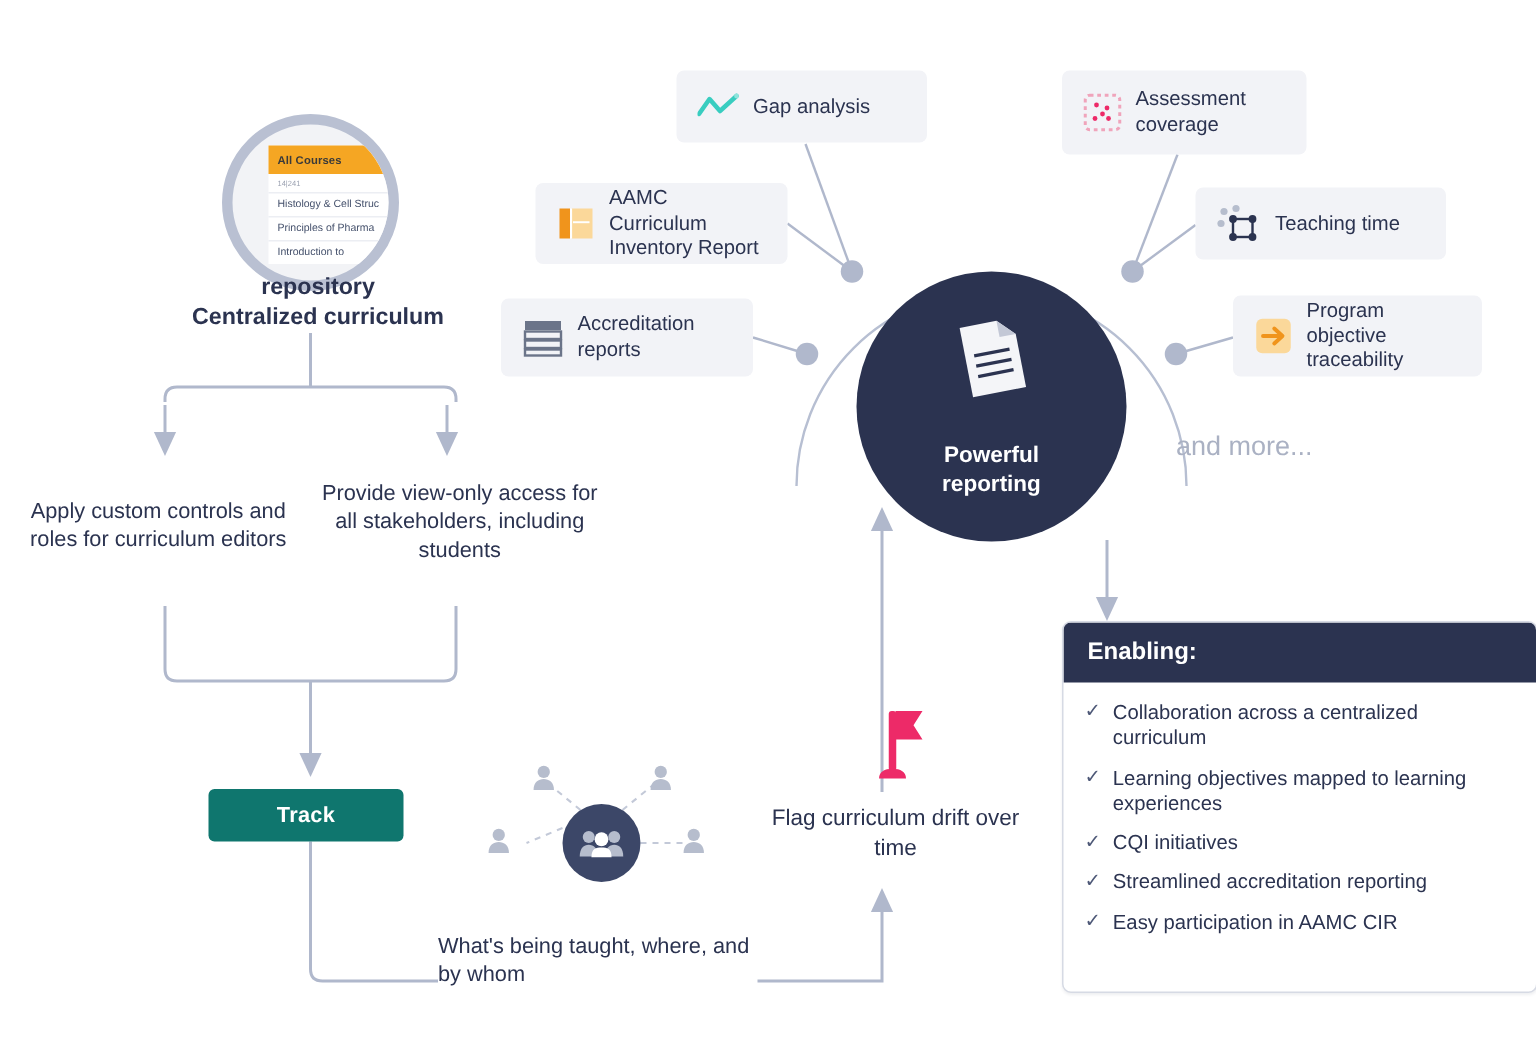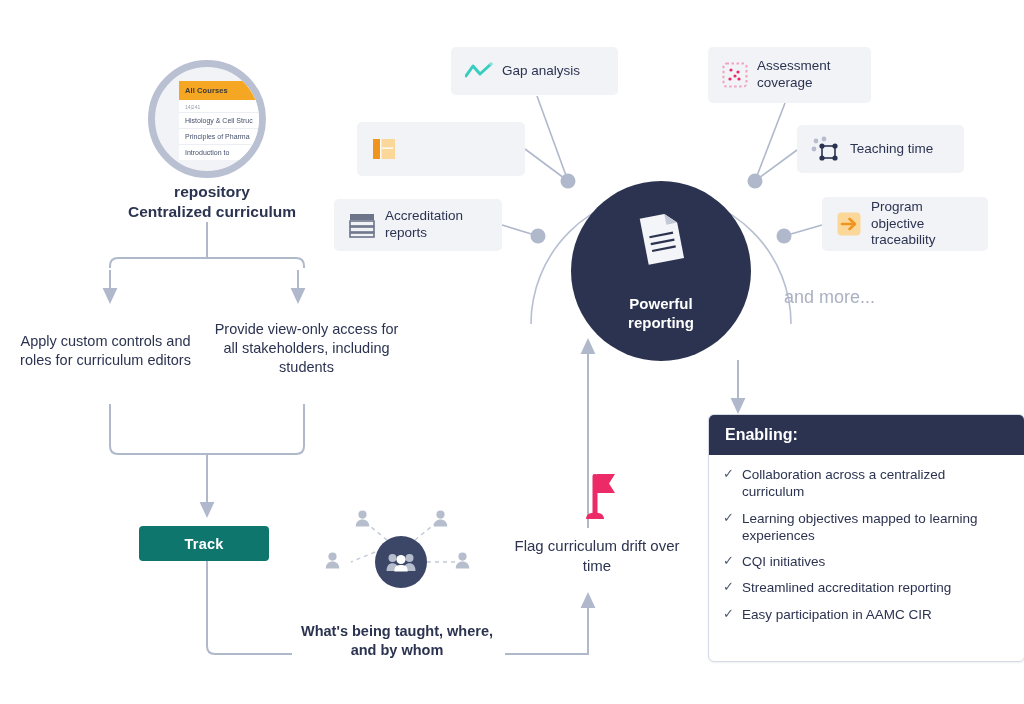--- a/index.html
+++ b/index.html
@@ -9,21 +9,21 @@
     font-family:"Liberation Sans", sans-serif;
     color:#2b3350;
     position:relative;
     overflow:hidden;
   }
   .stage{position:absolute;left:0;top:0;width:1024px;height:704px;}
   svg.lines{position:absolute;left:0;top:0;width:1024px;height:704px;pointer-events:none;}
 
   
   #repo-circle{
-    position:absolute;left:148px;top:60px;width:118px;height:118px;
+    position:absolute;left:148px;top:76px;width:118px;height:118px;
     border-radius:50%;
     border:7px solid #b9c0d2;
     background:#f2f3f6;
     overflow:hidden;
     box-sizing:border-box;
   }
   #repo-list{
     position:absolute;left:24px;top:14px;width:110px;
     background:#ffffff;
   }
@@ -59,22 +59,22 @@
   }
 
   
   #people-cluster{position:absolute;left:315px;top:508px;width:165px;height:100px;}
   #people-hub{
     position:absolute;left:60px;top:28px;width:52px;height:52px;border-radius:50%;
     background:#3c4768;display:flex;align-items:center;justify-content:center;
   }
   .person{position:absolute;width:15px;height:17px;}
   .people-caption{
-    position:absolute;left:292px;top:622px;width:210px;text-align:center;
-    font-size:14.5px;line-height:1.32;color:#2b3350;font-weight:bold;
+    position:absolute;left:292px;top:622px;width:210px;
+    font-size:14.5px;line-height:1.32;color:#2b3350;
   }
 
   
   #flag-icon{position:absolute;left:575px;top:470px;width:42px;height:52px;}
   .flag-caption{
     position:absolute;left:504px;top:536px;width:186px;text-align:center;
     font-size:15px;line-height:1.32;color:#2b3350;
   }
 
   
@@ -283,20 +283,24 @@
 
   <div class="chip" id="chip-aamc">
     <span class="ico">
       <svg width="26" height="26" viewBox="0 0 26 26">
         <rect x="2" y="3" width="7" height="20" fill="#f0941c"></rect>
         <rect x="10" y="3" width="14" height="20" fill="#fbd89a"></rect>
         <rect x="9" y="3" width="1.4" height="20" fill="#ffffff"></rect>
         <rect x="11" y="11.5" width="11" height="1.3" fill="#ffffff"></rect>
       </svg>
     </span>
+    <span class="label">
+      <span>AAMC Curriculum</span><br>
+      <span>Inventory Report</span>
+    </span>
   </div>
 
   <div class="chip" id="chip-teach">
     <span class="ico">
       <svg width="30" height="26" viewBox="0 0 30 26">
         <circle cx="5" cy="5" r="2.4" fill="#b6bdcd"></circle>
         <circle cx="13" cy="3" r="2.4" fill="#b6bdcd"></circle>
         <circle cx="3" cy="13" r="2.4" fill="#b6bdcd"></circle>
         <rect x="11" y="10" width="13" height="12" fill="none" stroke="#2b3350" stroke-width="1.6"></rect>
         <circle cx="11" cy="10" r="2.6" fill="#2b3350"></circle>

